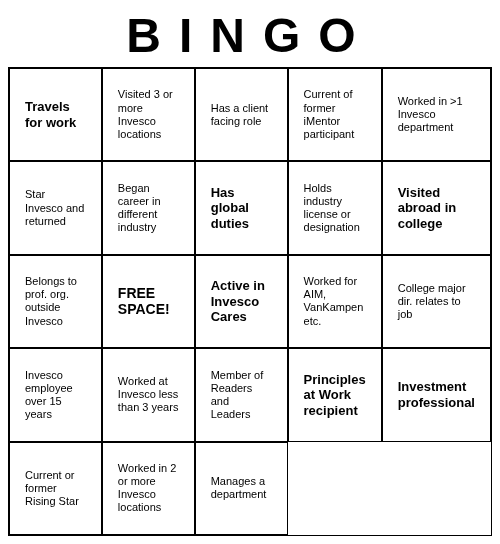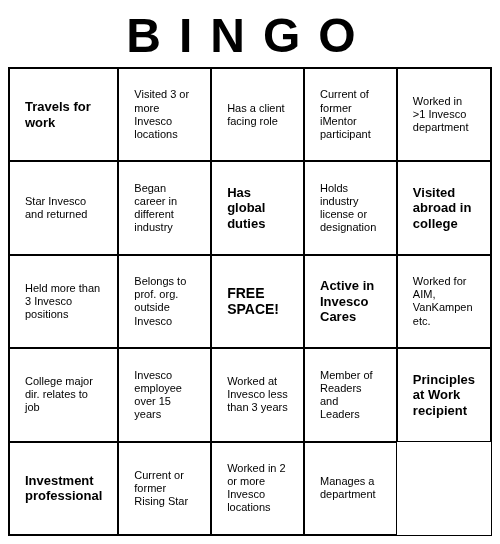--- a/index.html
+++ b/index.html
@@ -75,21 +75,20 @@
 <div class="cell bold-large">Travels for work</div>
     <div class="cell">Visited 3 or more Invesco locations</div>
     <div class="cell">Has a client facing role</div>
     <div class="cell">Current of former iMentor participant</div>
     <div class="cell">Worked in &gt;1 Invesco department</div>
     <div class="cell">Star Invesco and returned</div>
     <div class="cell">Began career in different industry</div>
     <div class="cell bold-large">Has global duties</div>
     <div class="cell">Holds industry license or designation</div>
     <div class="cell bold-large">Visited abroad in college</div>
-    <div class="cell">Held more than 3 Invesco positions</div>
     <div class="cell">Belongs to prof. org. outside Invesco</div>
     <div class="cell free-space">FREE SPACE!</div>
     <div class="cell bold-large">Active in Invesco Cares</div>
     <div class="cell">Worked for AIM, VanKampen etc.</div>
     <div class="cell">College major dir. relates to job</div>
     <div class="cell">Invesco employee over 15 years</div>
     <div class="cell">Worked at Invesco less than 3 years</div>
     <div class="cell">Member of Readers and Leaders</div>
     <div class="cell bold-large">Principles at Work recipient</div>
     <div class="cell bold-large">Investment professional</div>

